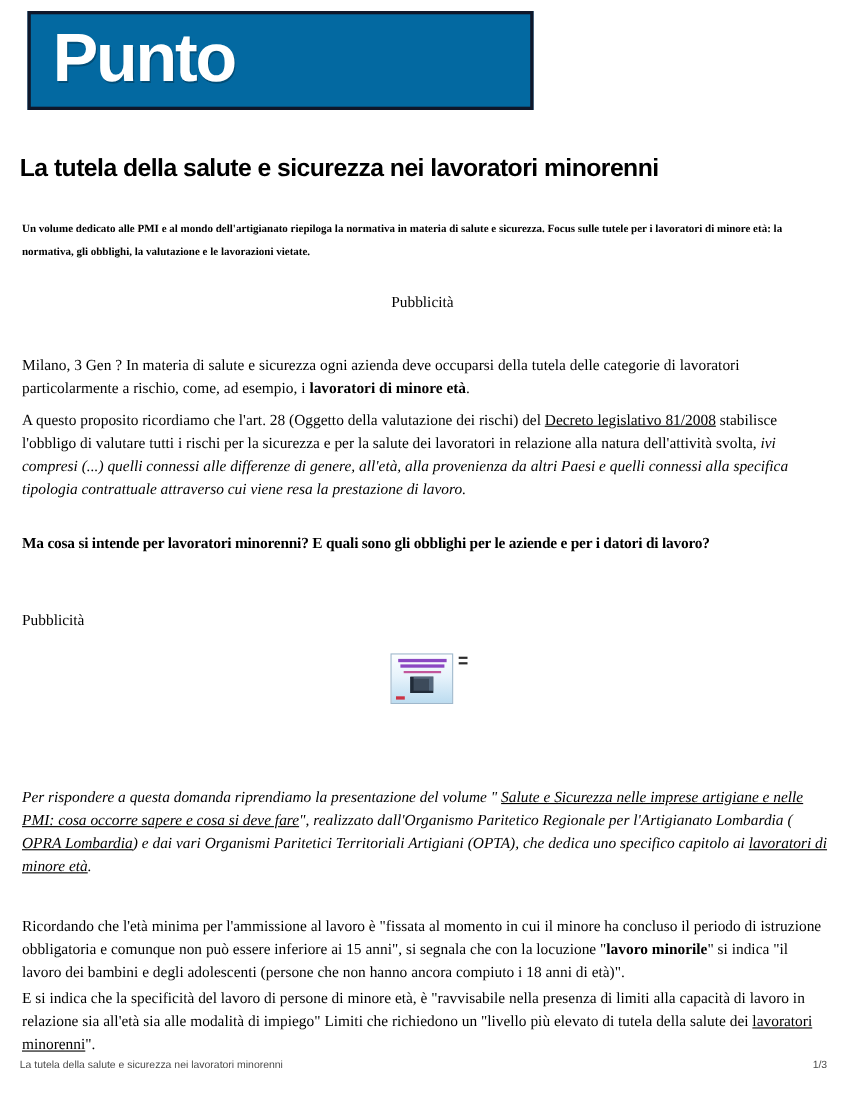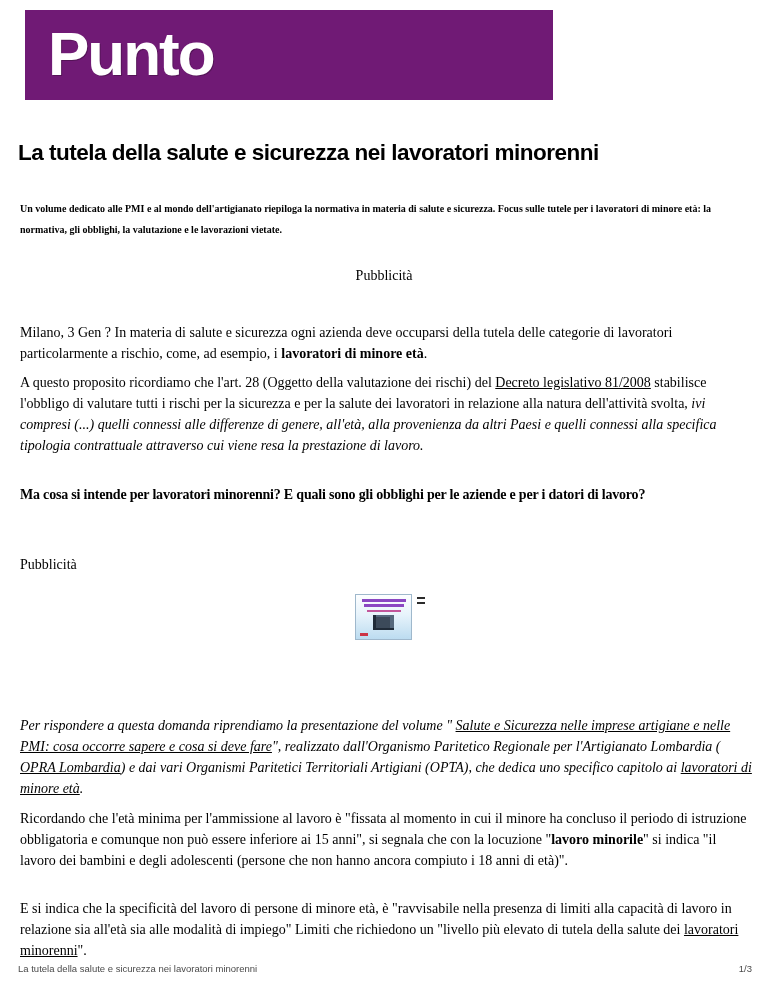--- a/index.html
+++ b/index.html
@@ -10,23 +10,23 @@
     background: #ffffff;
     font-family: "Liberation Serif", serif;
     color: #000;
     overflow: hidden;
   }
 
   
   .banner {
     position: absolute;
     left: 25px; top: 10px;
-    width: 528px; height: 90px;
-    background: #701a75;
-    border: 3px solid #701a75;
+    width: 460px; height: 90px;
+    background: #0369a1;
+    border: 3px solid #0f172a;
     box-sizing: border-box;
   }
   .logo-punto {
     position: absolute;
     left: 20px; top: 50%;
     transform: translateY(-52%);
     font-family: "Liberation Sans", sans-serif;
     font-weight: 700;
     font-size: 62px;
     letter-spacing: -2px;
@@ -74,21 +74,21 @@
   .p-decreto   { top: 372px; }
   .question {
     position: absolute; left: 20px; top: 487px;
     font-weight: 700; font-size: 14px; letter-spacing: -0.2px;
     white-space: nowrap;
   }
   .ad-label-left {
     position: absolute; left: 20px; top: 557px; font-size: 14px;
   }
   .p-risposta  { top: 715px; font-style: italic; }
-  .p-ricordando{ top: 808px; }
+  .p-ricordando{ top: 832px; }
   .p-indica    { top: 898px; }
 
   .r-n { }
   .r-b { font-weight: 700; }
   .r-i { font-style: italic; }
   .r-u { text-decoration: underline; }
 
   
   .thumb {
     position: absolute; left: 355px; top: 594px;

